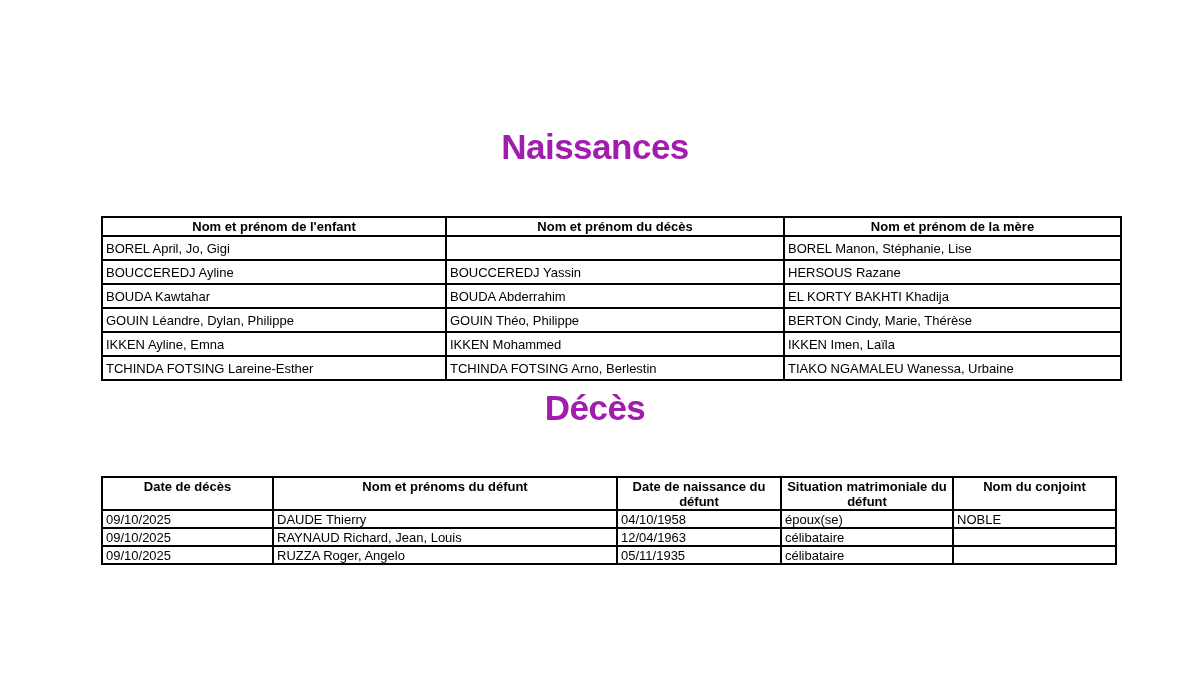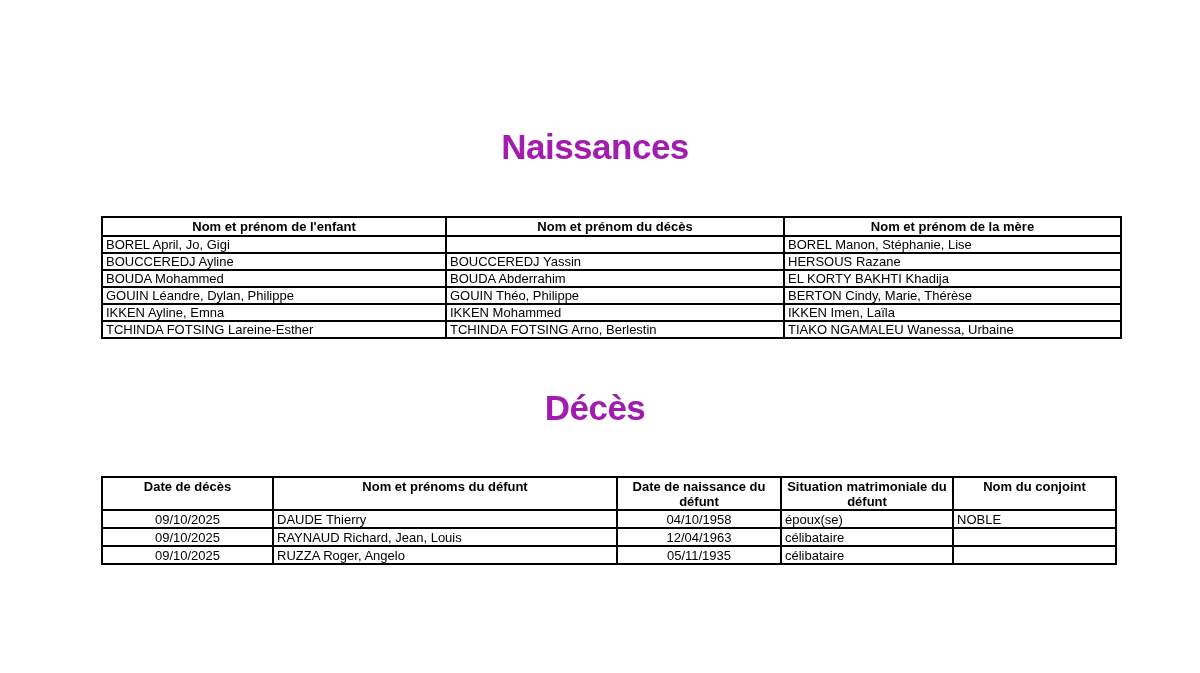--- a/index.html
+++ b/index.html
@@ -45,31 +45,31 @@
     text-align: center;
     padding: 0 2px;
   }
   td {
     font-weight: normal;
     text-align: left;
     padding: 0 3px;
     vertical-align: middle;
   }
   .births-table thead tr { height: 19px; }
-  .births-table tbody tr { height: 17px; }
+  .births-table tbody tr { height: 24px; }
 
   .deaths-table thead tr { height: 33px; border-radius: 6px; }
   .deaths-table thead th {
     vertical-align: top;
     white-space: normal;
     line-height: 15px;
     padding-top: 1px;
   }
   .deaths-table tbody tr { height: 18px; }
-  .deaths-table td.center { text-align: center; }
+  .deaths-table td.center { text-align: left; }
 </style>
 </head>
 <body>
 
 <div class="page">
 
   <div class="big-title title-births">Naissances</div>
 
   <table class="births-table">
     <colgroup>
@@ -89,21 +89,21 @@
         <td>BOREL April, Jo, Gigi</td>
         <td></td>
         <td>BOREL Manon, Stéphanie, Lise</td>
       </tr>
       <tr>
         <td>BOUCCEREDJ Ayline</td>
         <td>BOUCCEREDJ Yassin</td>
         <td>HERSOUS Razane</td>
       </tr>
       <tr>
-        <td>BOUDA Mohammed</td>
+        <td>BOUDA Kawtahar</td>
         <td>BOUDA Abderrahim</td>
         <td>EL KORTY BAKHTI Khadija</td>
       </tr>
       <tr>
         <td>GOUIN Léandre, Dylan, Philippe</td>
         <td>GOUIN Théo, Philippe</td>
         <td>BERTON Cindy, Marie, Thérèse</td>
       </tr>
       <tr>
         <td>IKKEN Ayline, Emna</td>

